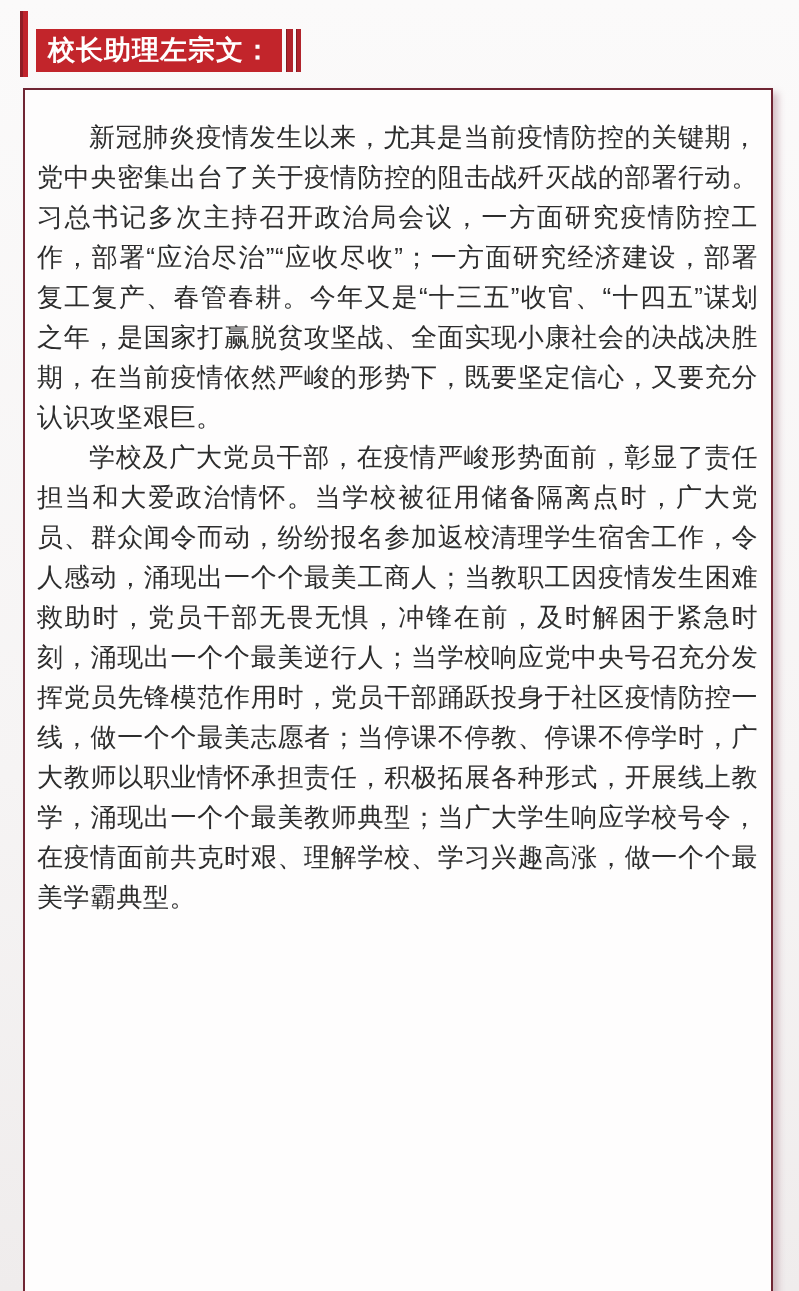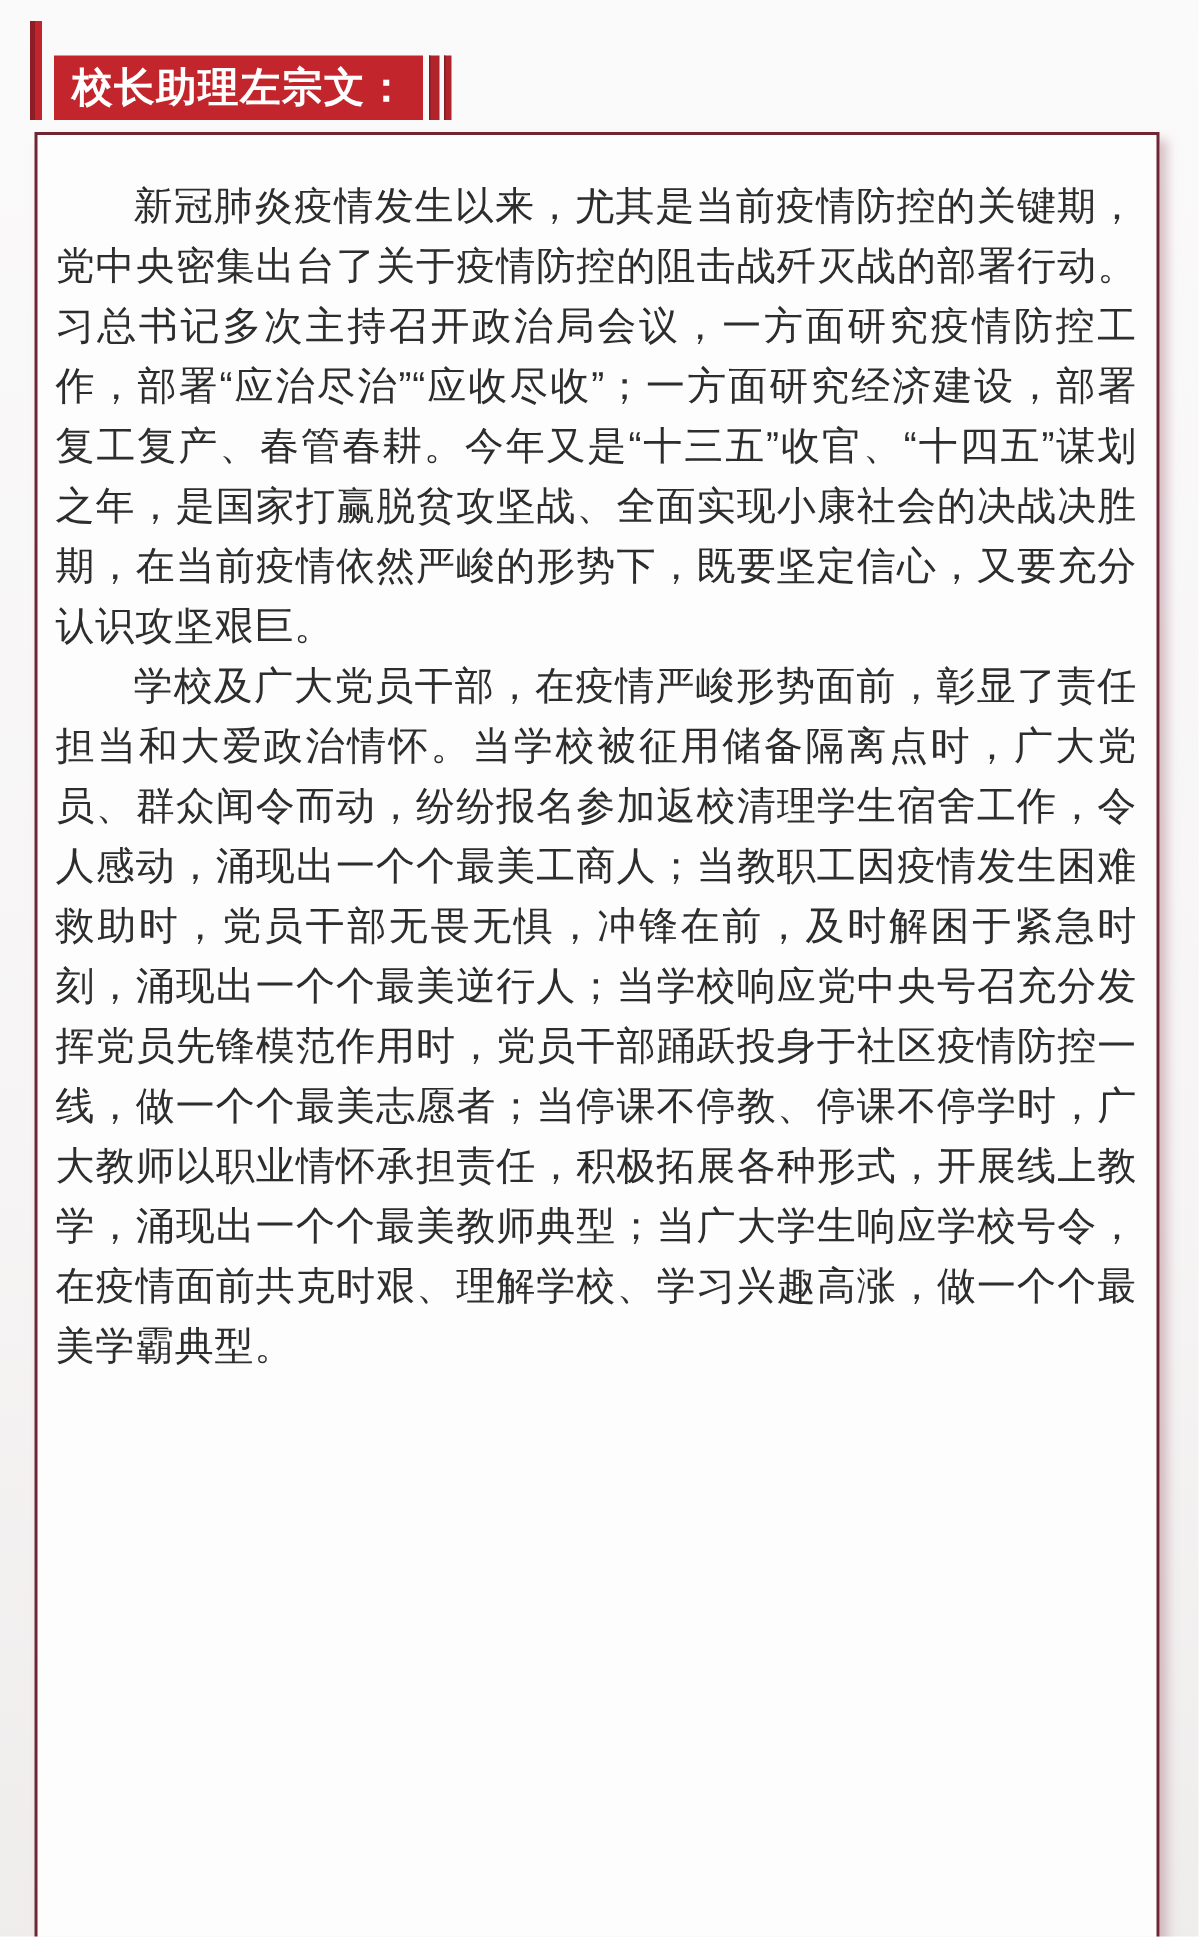--- a/index.html
+++ b/index.html
@@ -18,21 +18,21 @@
     width: 799px;
     height: 1291px;
   }
   
   .header {
     position: relative;
     height: 80px;
     padding: 7px 0 0 20px;
     box-sizing: border-box;
     display: flex;
-    align-items: flex-end;
+    align-items: center;
   }
   .accent-bar {
     width: 8px;
     height: 66px;
     background: linear-gradient(90deg, #8e1e26 0%, #8e1e26 40%, #c0242c 40%, #c0242c 100%);
     margin-right: 8px;
     flex: 0 0 auto;
   }
   .banner {
     margin-top: 13px;

